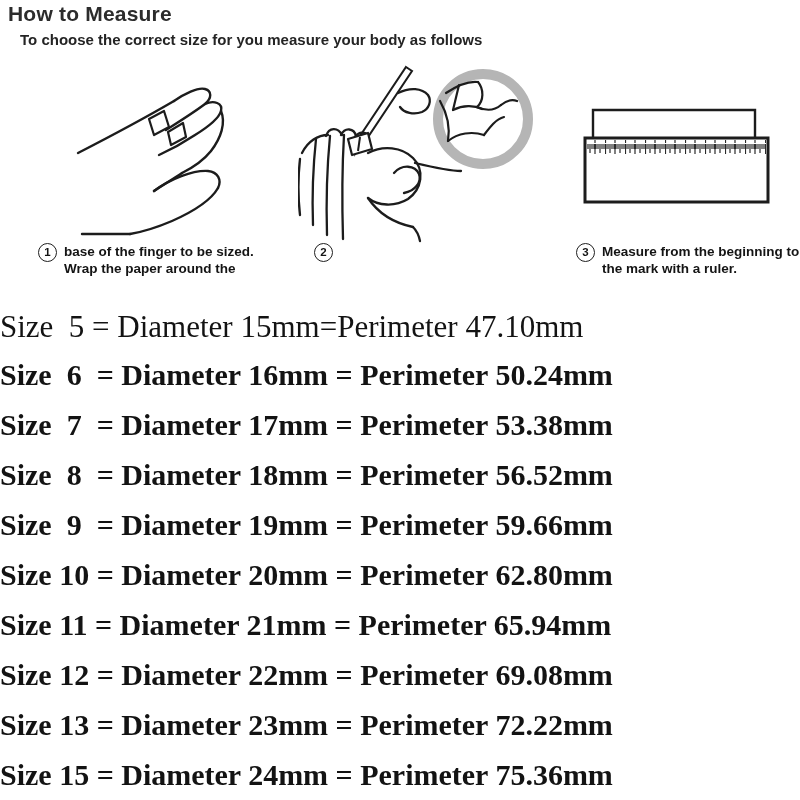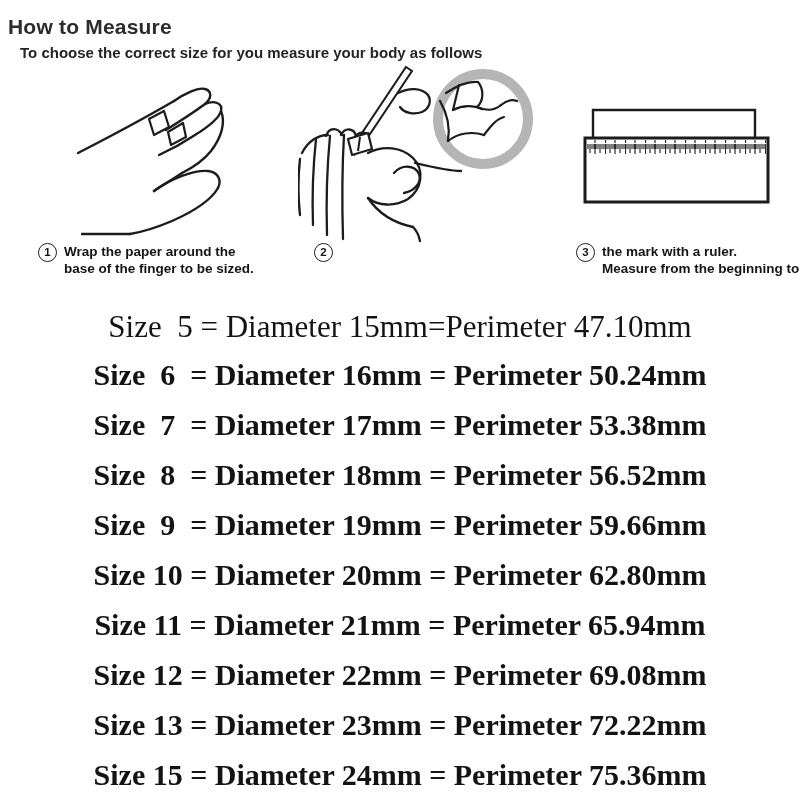--- a/index.html
+++ b/index.html
@@ -1,40 +1,40 @@
 <!DOCTYPE html>
 <html><head>
 <meta charset="utf-8">
 <style>
   html,body{margin:0;padding:0;}
   body{
     width:800px;height:800px;background:#ffffff;position:relative;overflow:hidden;
     font-family:"Liberation Sans",sans-serif;color:#1a1a1a;
   }
-  .abs{position:absolute;margin-top:13px;}
+  .abs{position:absolute;}
   .page-title{
     left:8px;top:2px;font-size:21px;font-weight:700;color:#2c2c2c;letter-spacing:0.2px;
   }
   .page-subtitle{
     left:20px;top:31px;font-size:15px;font-weight:700;color:#242424;
   }
   .illu{position:absolute;}
   .illu path, .illu rect, .illu circle, .illu polyline{vector-effect:non-scaling-stroke;}
   .caption{
     position:absolute;display:flex;align-items:flex-start;
     font-size:13.5px;font-weight:700;color:#141414;line-height:17px;
   }
   .stepnum{
     width:17px;height:17px;border:1.6px solid #1f1f1f;border-radius:50%;
     display:inline-flex;align-items:center;justify-content:center;
     font-size:11.5px;font-weight:700;margin-right:7px;flex-shrink:0;margin-top:0px;
   }
   .capline{display:block;white-space:nowrap;}
   .size-table{
-    position:absolute;left:0;top:304px;width:800px;text-align:center;
+    position:absolute;left:0;top:304px;width:800px;
     font-family:"Liberation Serif","DejaVu Serif",serif;color:#131313;
   }
   .size-row{
     height:50px;line-height:50px;font-size:30px;font-weight:700;white-space:pre;
   }
   .size-row.first{height:46px;line-height:46px;font-size:31px;font-weight:400;}
 </style>
 </head>
 <body>
 
@@ -108,40 +108,40 @@
   <rect x="28" y="50" width="162" height="30" fill="#ffffff" stroke="#1c1c1c" stroke-width="2.4"></rect>
   <rect x="20" y="78" width="183" height="64" fill="#ffffff" stroke="#1c1c1c" stroke-width="3"></rect>
   <rect x="22" y="80" width="179" height="14" fill="url(#tickp)"></rect>
 </svg>
 
 <div class="caption" style="left:38px;top:243px;width:240px">
   <span class="stepnum">
     <span>1</span>
   </span>
   <span>
+    <span class="capline">base of the finger to be sized.</span>
     <span class="capline">Wrap the paper around the</span>
-    <span class="capline">base of the finger to be sized.</span>
   </span>
 </div>
 
 <div class="caption" style="left:314px;top:243px;width:220px">
   <span class="stepnum">
     <span>2</span>
   </span>
   <span>
   </span>
 </div>
 
 <div class="caption" style="left:576px;top:243px;width:225px">
   <span class="stepnum">
     <span>3</span>
   </span>
   <span>
+    <span class="capline">Measure from the beginning to</span>
     <span class="capline">the mark with a ruler.</span>
-    <span class="capline">Measure from the beginning to</span>
   </span>
 </div>
 
 <div class="size-table">
   <div class="size-row first">Size  5 = Diameter 15mm=Perimeter 47.10mm</div>
   <div class="size-row">Size  6  = Diameter 16mm = Perimeter 50.24mm</div>
   <div class="size-row">Size  7  = Diameter 17mm = Perimeter 53.38mm</div>
   <div class="size-row">Size  8  = Diameter 18mm = Perimeter 56.52mm</div>
   <div class="size-row">Size  9  = Diameter 19mm = Perimeter 59.66mm</div>
   <div class="size-row">Size 10 = Diameter 20mm = Perimeter 62.80mm</div>

